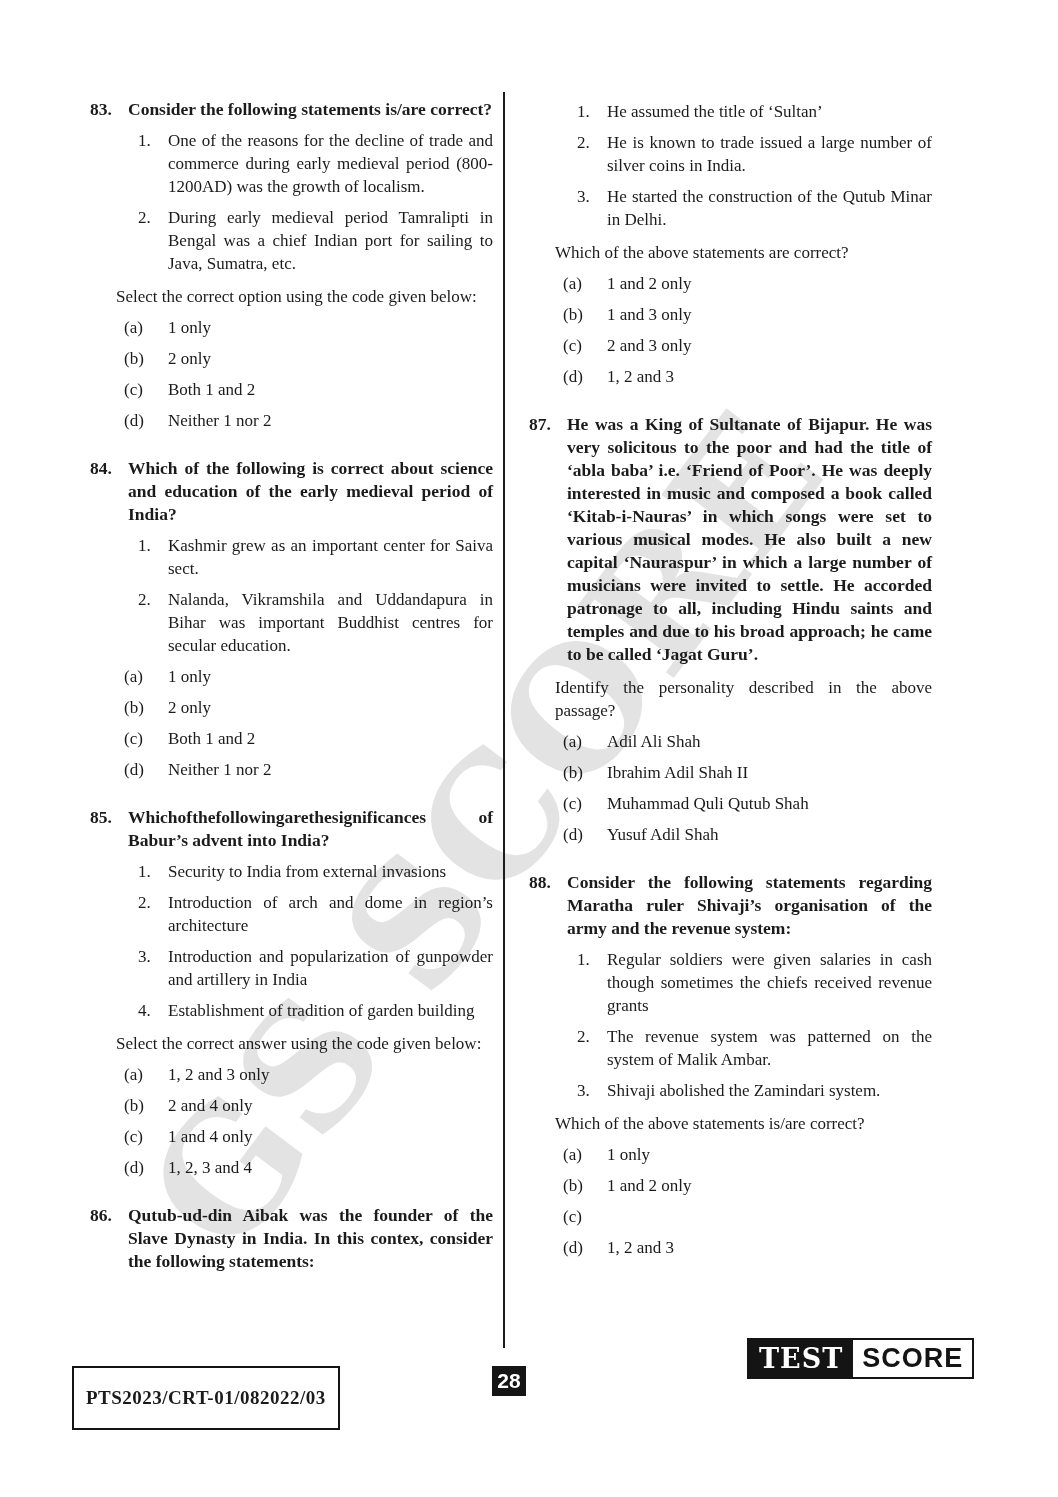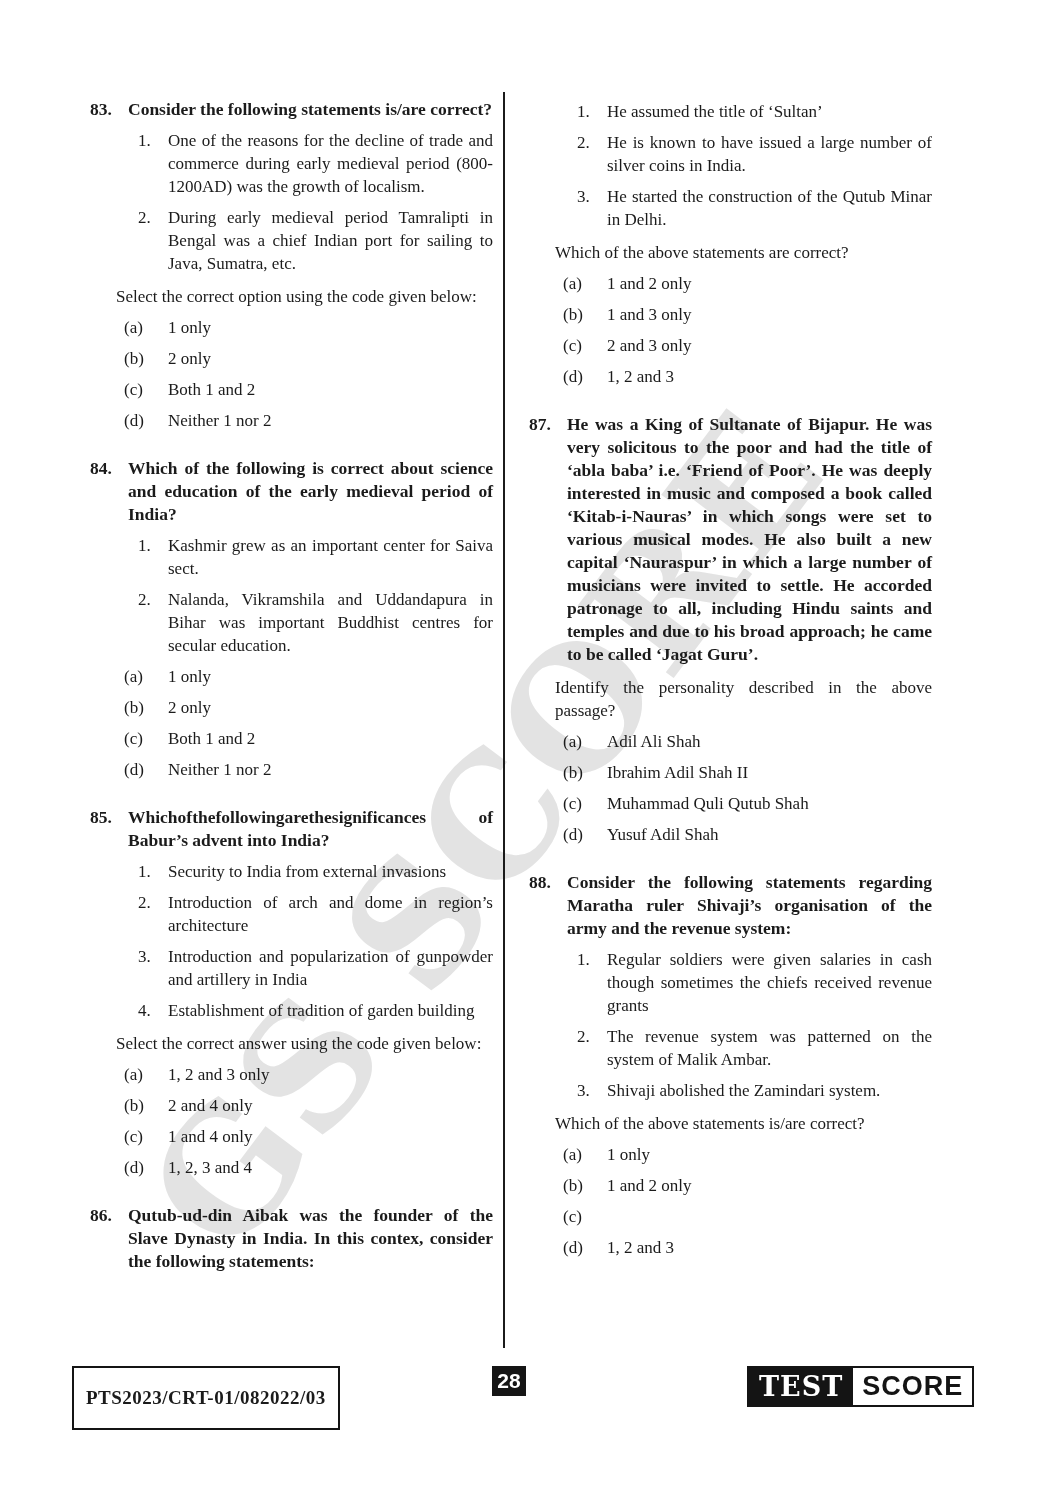--- a/index.html
+++ b/index.html
@@ -48,21 +48,21 @@
     font-weight:bold;font-size:19px;letter-spacing:0.5px;
   }
   .page-badge{
     position:absolute;left:492px;top:1366px;z-index:1;
     min-width:34px;height:30px;box-sizing:border-box;padding:0 5px;
     background:#151515;color:#ffffff;
     font-family:"Liberation Sans",sans-serif;font-weight:bold;font-size:21px;
     display:flex;align-items:center;justify-content:center;
   }
   .logo{
-    position:absolute;left:747px;top:1366px;z-index:1;
+    position:absolute;left:747px;top:1338px;z-index:1;
     display:flex;align-items:center;
     border:2px solid #141414;background:#ffffff;
   }
   .logo-test{
     background:#141414;color:#ffffff;
     font-family:"DejaVu Serif",serif;font-weight:bold;font-size:27px;
     padding:3px 10px;letter-spacing:1px;display:flex;align-items:center;
   }
   .logo-score{
     background:#ffffff;color:#141414;
@@ -177,21 +177,21 @@
       <span class="txt">Qutub-ud-din Aibak was the founder of the Slave Dynasty in India. In this contex, consider the following statements:</span>
     </div>
   </div>
 <div class="col" id="col-right">
     <div class="row s">
       <span class="num">1.</span>
       <span class="txt">He assumed the title of ‘Sultan’</span>
     </div>
     <div class="row s">
       <span class="num">2.</span>
-      <span class="txt">He is known to have issued a large number of silver coins in India.</span>
+      <span class="txt">He is known to trade issued a large number of silver coins in India.</span>
     </div>
     <div class="row s">
       <span class="num">3.</span>
       <span class="txt">He started the construction of the Qutub Minar in Delhi.</span>
     </div>
     <div class="lead">Which of the above statements are correct?</div>
     <div class="row o">
       <span class="num">(a)</span>
       <span class="txt">1 and 2 only</span>
     </div>

